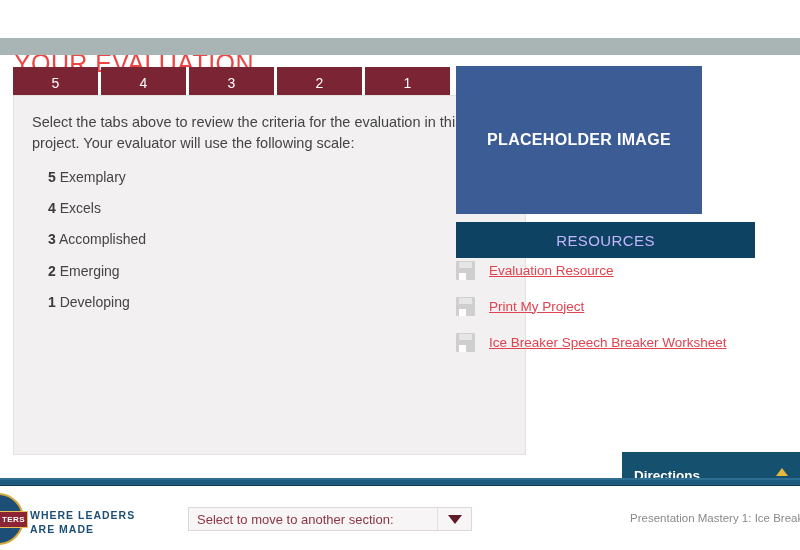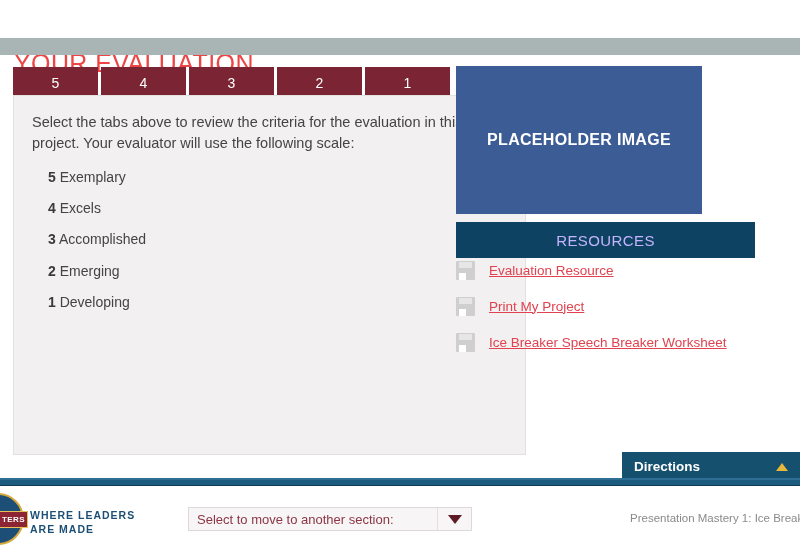--- a/index.html
+++ b/index.html
@@ -173,23 +173,23 @@
 
   
   .directions-tab {
     position: absolute;
     left: 622px;
     top: 452px;
     width: 178px;
     height: 29px;
     background: #15506f;
     display: flex;
-    align-items: center;
-    box-sizing: border-box;
-    padding: 0 12px;
+    align-items: flex-start;
+    box-sizing: border-box;
+    padding: 16px 12px;
     cursor: pointer;
   }
   .directions-label {
     color: #ffffff;
     font-size: 13.5px;
     font-weight: bold;
     flex: 1 1 auto;
   }
   .caret-up {
     width: 0;

